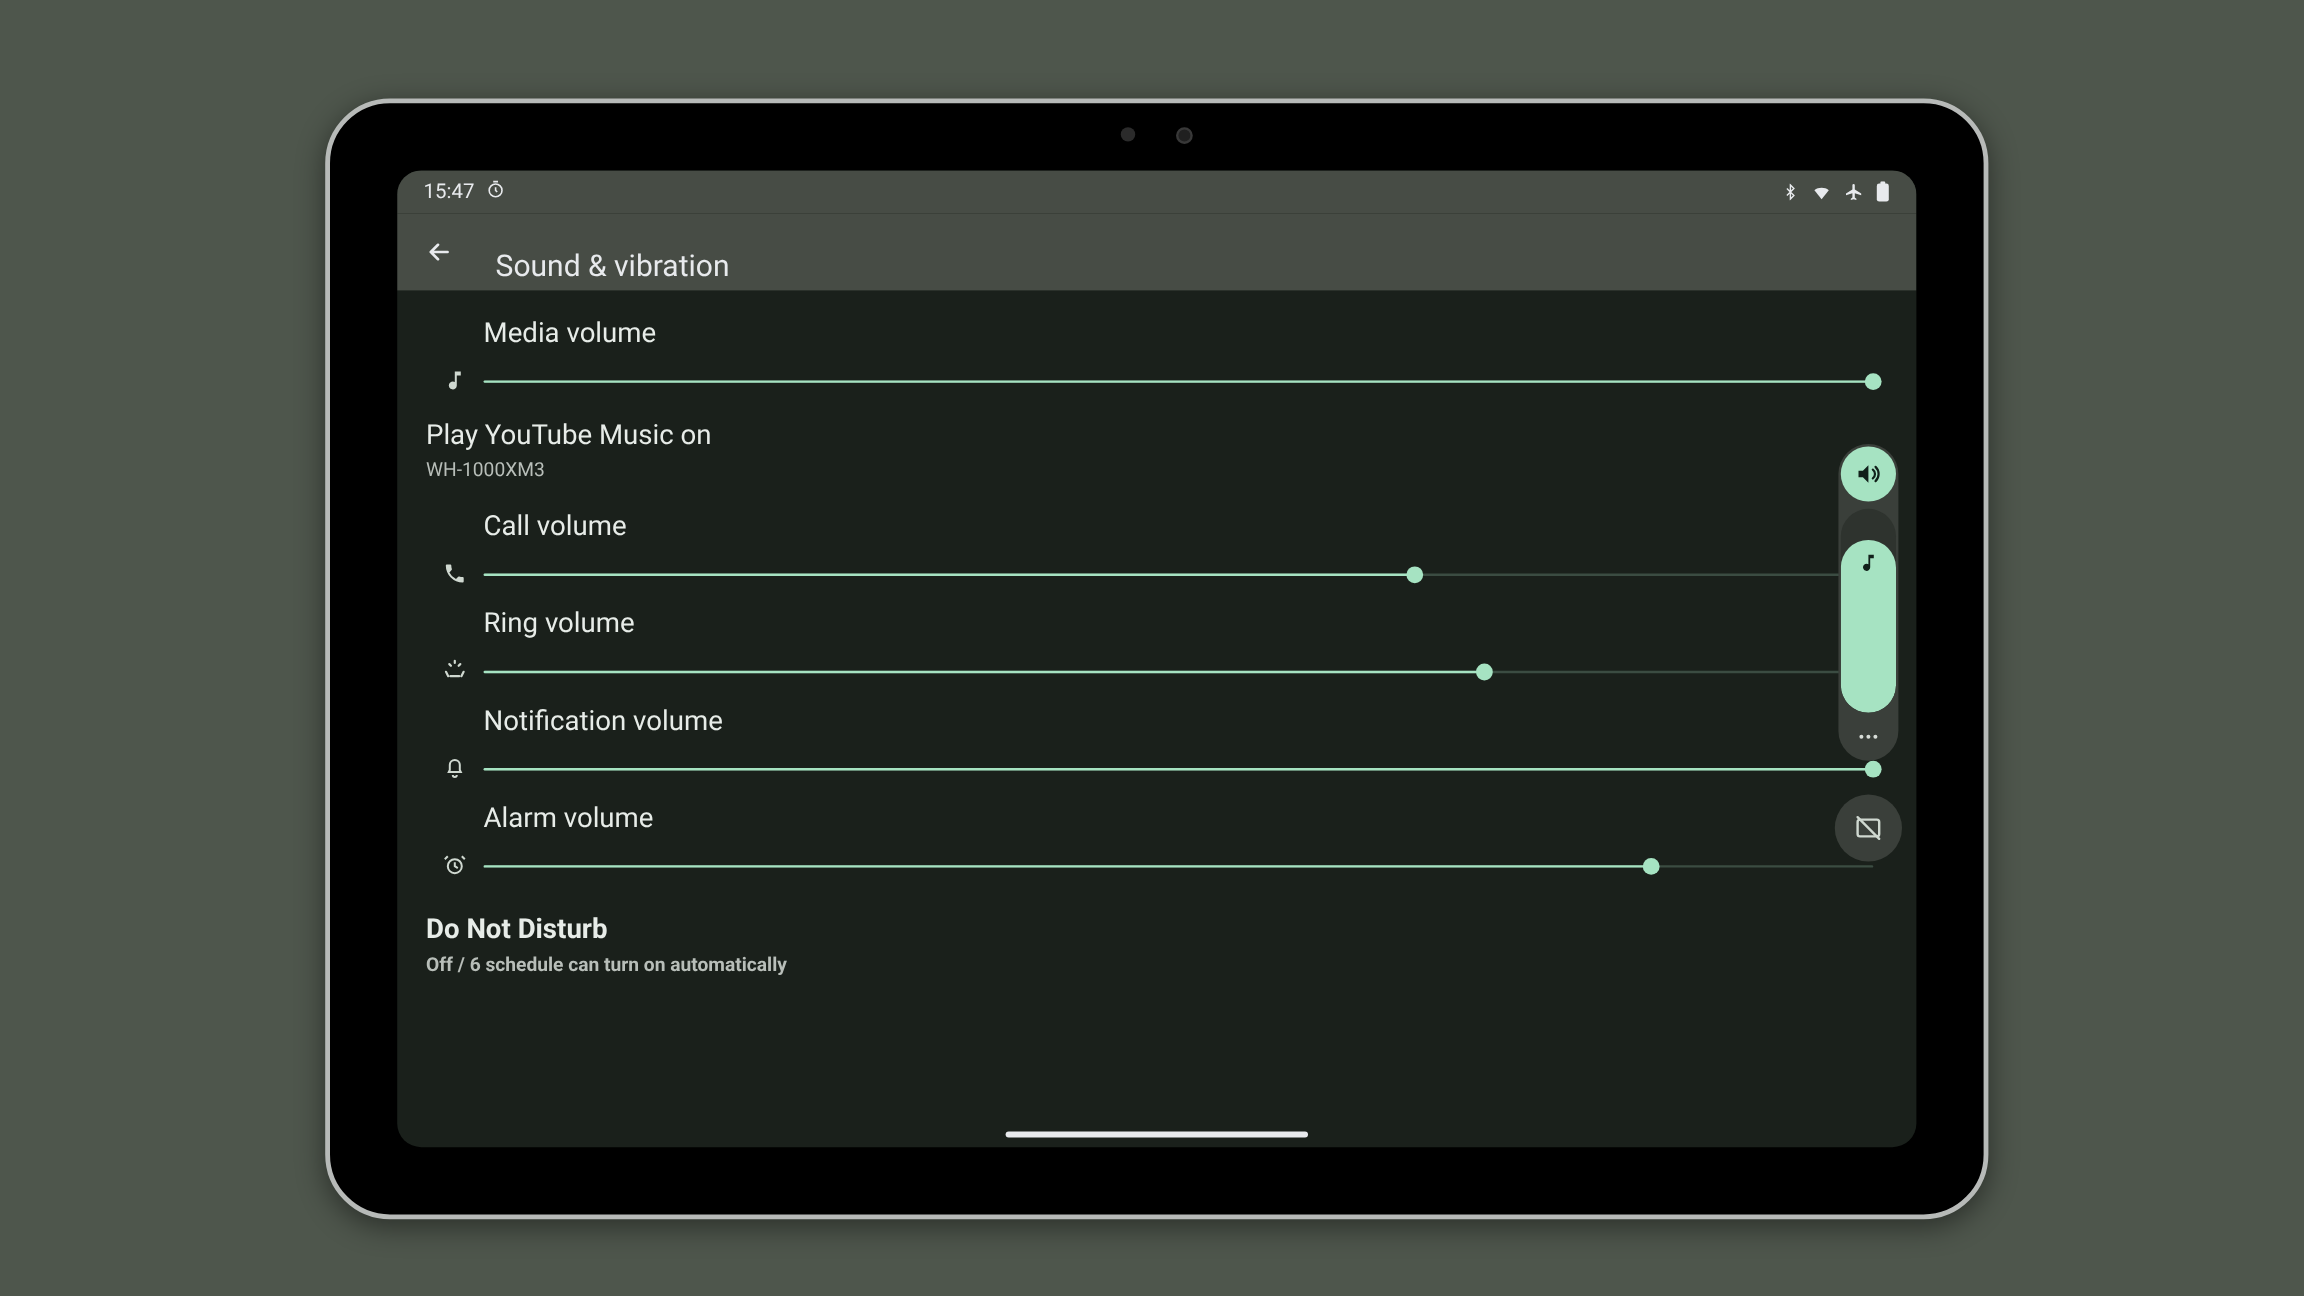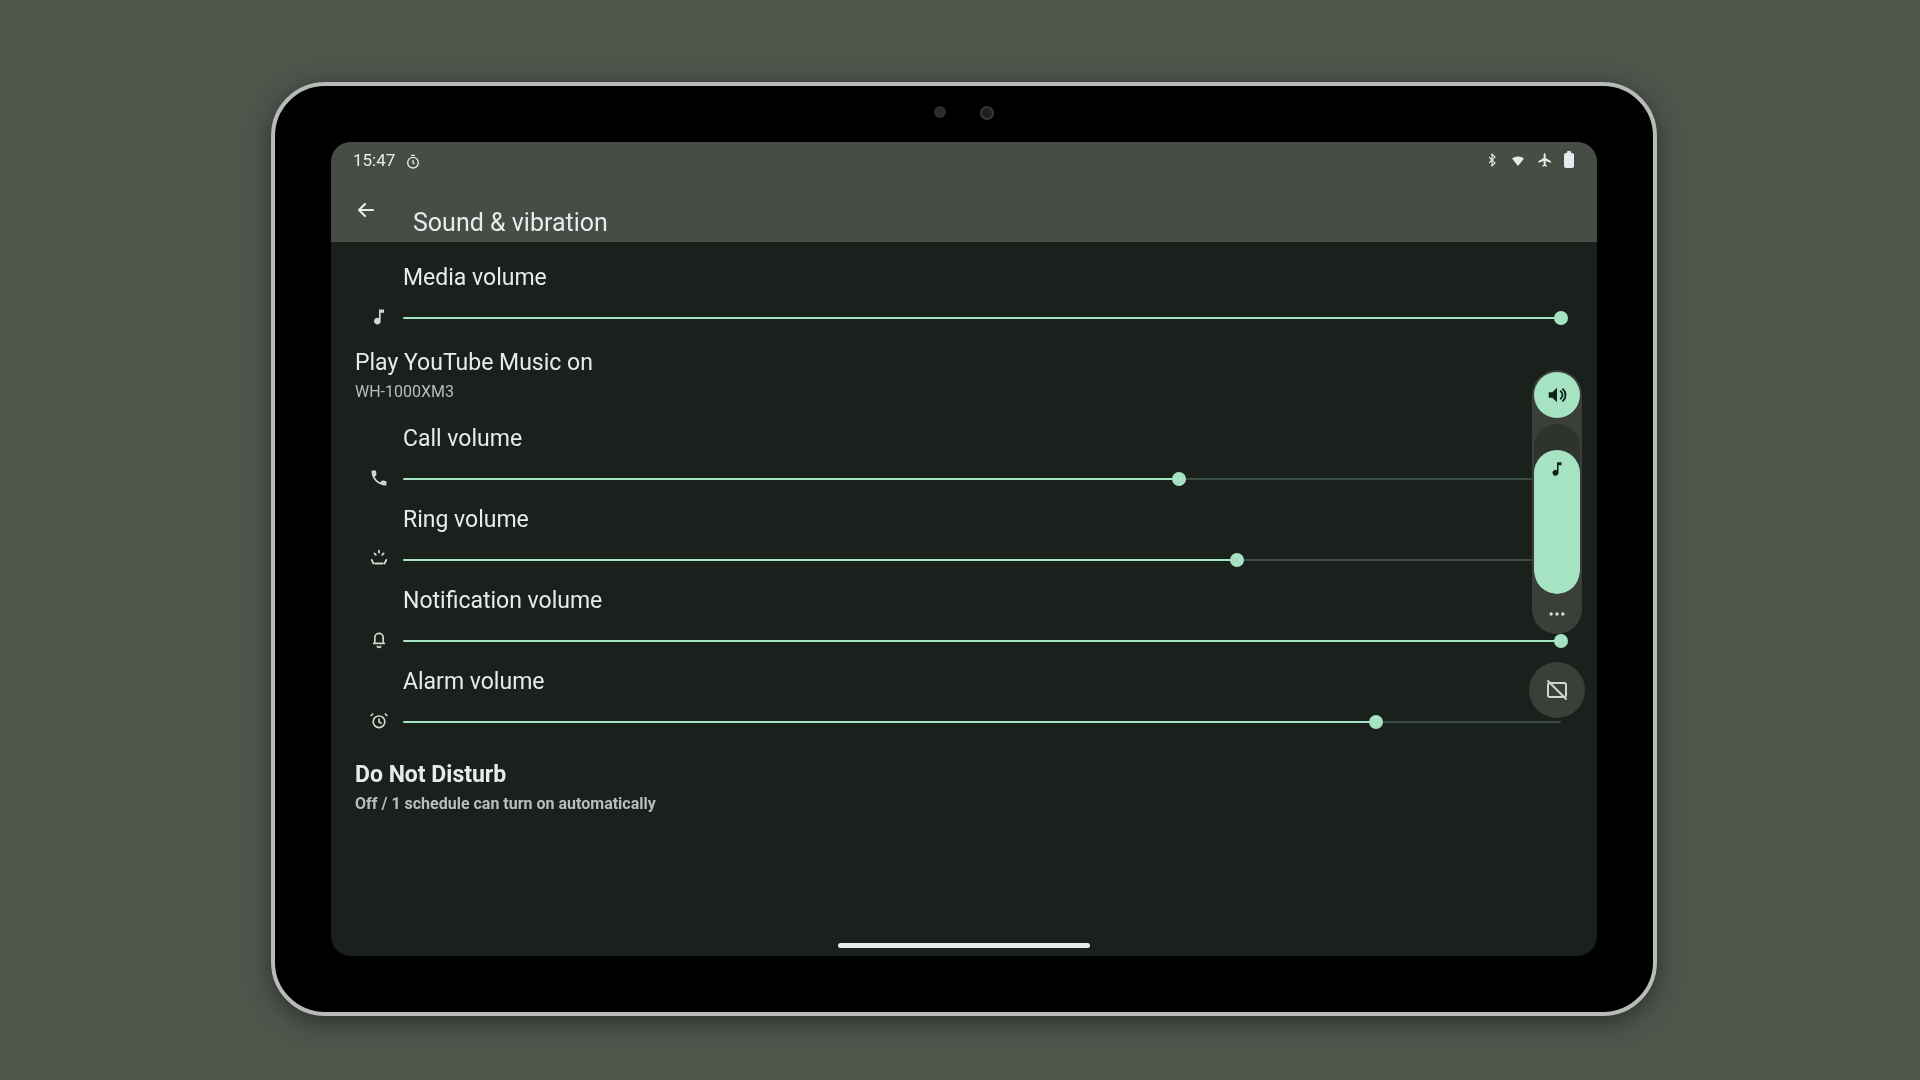--- a/index.html
+++ b/index.html
@@ -20,21 +20,21 @@
   .screen{
     position:absolute; left:56px; top:56px; right:56px; bottom:56px;
     border-radius:20px; overflow:hidden; background:#1a201b;
   }
 
   
   .statusbar{
     height:36px; display:flex; align-items:center; justify-content:space-between;
     padding:0 22px; color:#e8eaed; font-size:17px; background:#474c45;
   }
-  .statusbar .left{display:flex;align-items:flex-end;gap:10px;}
+  .statusbar .left{display:flex;align-items:flex-start;gap:10px;}
   .statusbar .right{display:flex;align-items:center;gap:10px;}
   .ico{display:inline-flex;align-items:center;justify-content:center;}
   .ico svg{display:block;}
 
   .header{
     height:64px; background:#474c45; display:flex; align-items:center; gap:30px;
     padding:0 18px; color:#e8eaed;
   }
   .header .back{width:34px;height:34px;border:none;background:transparent;color:#e8eaed;cursor:pointer;display:flex;align-items:center;justify-content:center;}
   .header h1{font-weight:400;font-size:25px;margin-top:24px;}
@@ -253,21 +253,21 @@
           <div class="slider">
             <div class="track"></div>
               <div class="fill" style="width: 84%;"></div>
               <div class="thumb" style="left: 84%;"></div>
           </div>
         </div>
       </div>
 
       <div class="textrow" style="padding-top:26px;font-weight:bold;">
         <div class="title">Do Not Disturb</div>
-        <div class="sub">Off / 1 schedule can turn on automatically</div>
+        <div class="sub">Off / 6 schedule can turn on automatically</div>
       </div>
 
     </div>
 
     <div class="panel">
       <div class="pill">
         <div class="speaker">
           <span class="ico">
             <svg width="22" height="22" viewBox="0 0 24 24" fill="#11201a">
                 <path d="M3 9v6h4l5 5V4L7 9H3z"></path>

